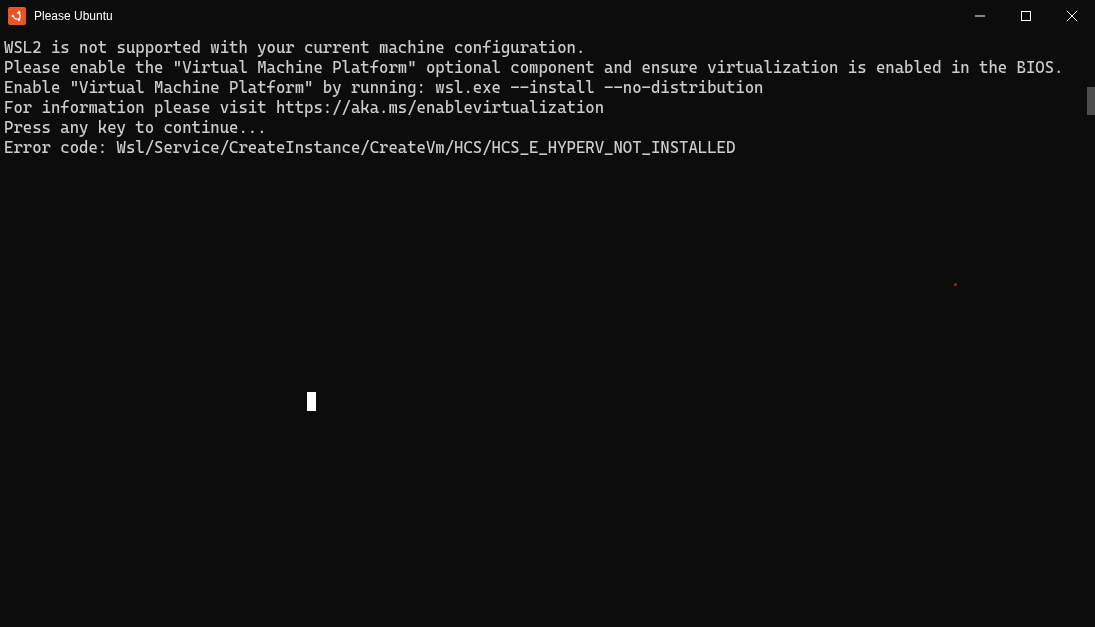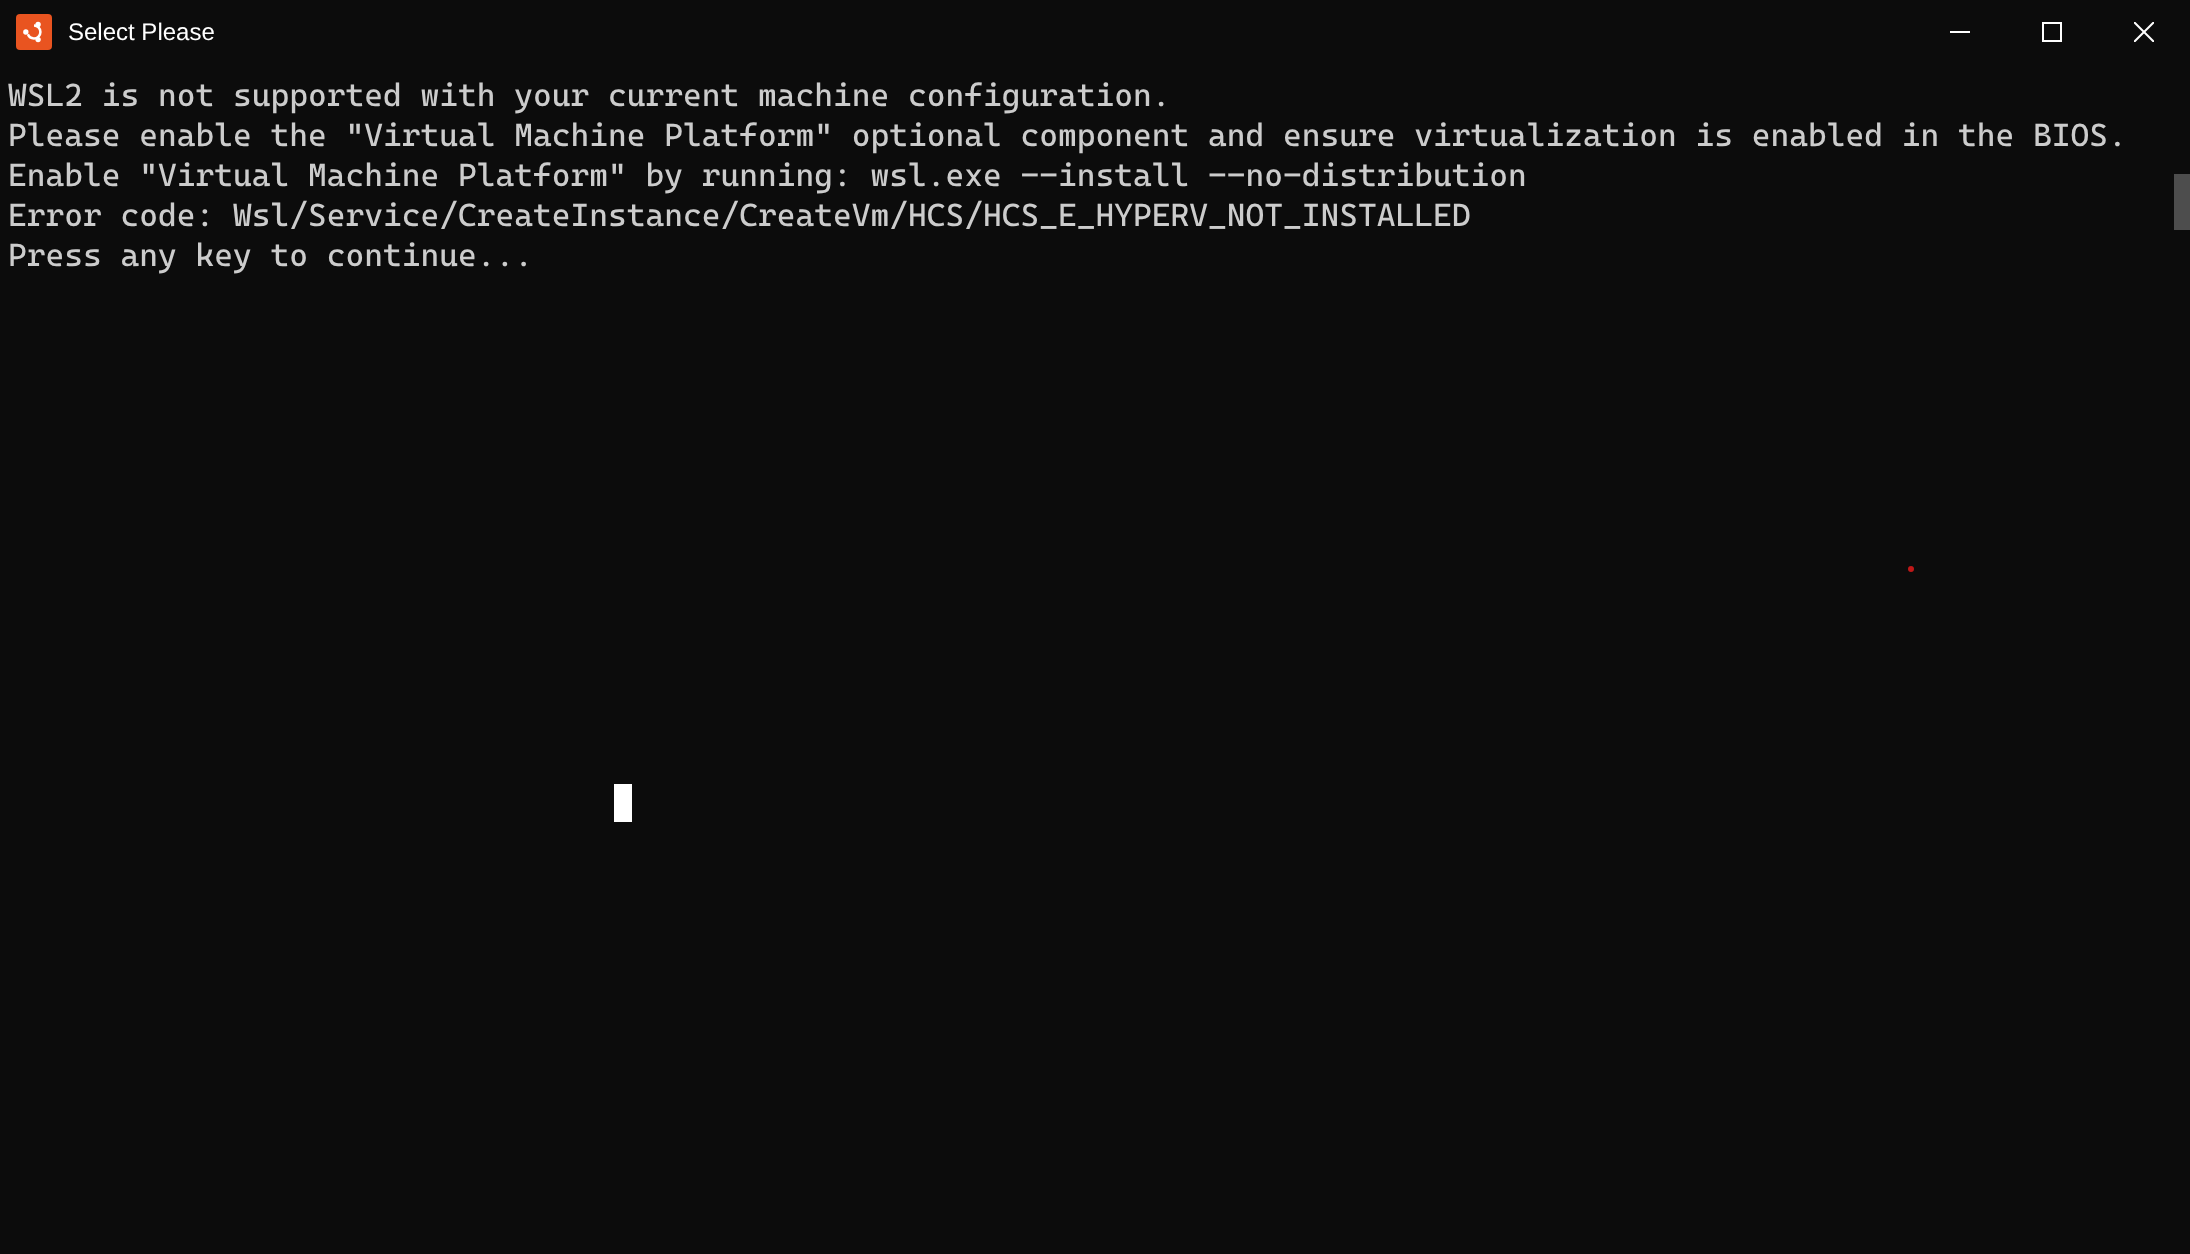--- a/index.html
+++ b/index.html
@@ -112,21 +112,21 @@
 <div class="titlebar">
   <div class="titlebar-left">
     <div class="app-icon">
       <svg viewBox="0 0 24 24" fill="none">
         <circle cx="5" cy="12" r="2.3" fill="#ffffff"></circle>
         <circle cx="15.5" cy="5.5" r="2.3" fill="#ffffff"></circle>
         <circle cx="15.5" cy="18.5" r="2.3" fill="#ffffff"></circle>
         <path d="M12 6.5 A5.5 5.5 0 0 1 17.5 12 M17.5 12 A5.5 5.5 0 0 1 12 17.5 M12 17.5 A5.5 5.5 0 0 1 6.8 14" stroke="#ffffff" stroke-width="2.2" fill="none"></path>
       </svg>
     </div>
-    <span class="title-text">Select Please</span>
+    <span class="title-text">Please Ubuntu</span>
   </div>
   <div class="window-controls">
     <div class="win-btn">
       <svg viewBox="0 0 10 10">
           <line x1="0" y1="5" x2="10" y2="5" stroke="#ffffff" stroke-width="1"></line>
         </svg>
     </div>
     <div class="win-btn">
       <svg viewBox="0 0 10 10">
           <rect x="0.5" y="0.5" width="9" height="9" stroke="#ffffff" stroke-width="1" fill="none"></rect>
@@ -138,18 +138,19 @@
           <line x1="10" y1="0" x2="0" y2="10" stroke="#ffffff" stroke-width="1"></line>
         </svg>
     </div>
   </div>
 </div>
 
 <div class="terminal-area">
   <div class="terminal-line">WSL2 is not supported with your current machine configuration.</div>
   <div class="terminal-line">Please enable the "Virtual Machine Platform" optional component and ensure virtualization is enabled in the BIOS.</div>
   <div class="terminal-line">Enable "Virtual Machine Platform" by running: wsl.exe --install --no-distribution</div>
+  <div class="terminal-line">For information please visit https://aka.ms/enablevirtualization</div>
+  <div class="terminal-line">Press any key to continue...</div>
   <div class="terminal-line">Error code: Wsl/Service/CreateInstance/CreateVm/HCS/HCS_E_HYPERV_NOT_INSTALLED</div>
-  <div class="terminal-line">Press any key to continue...</div>
   <div class="cursor-block"></div>
   <div class="scrollbar"></div>
   <div class="red-dot"></div>
 </div>
 
 </body></html>

